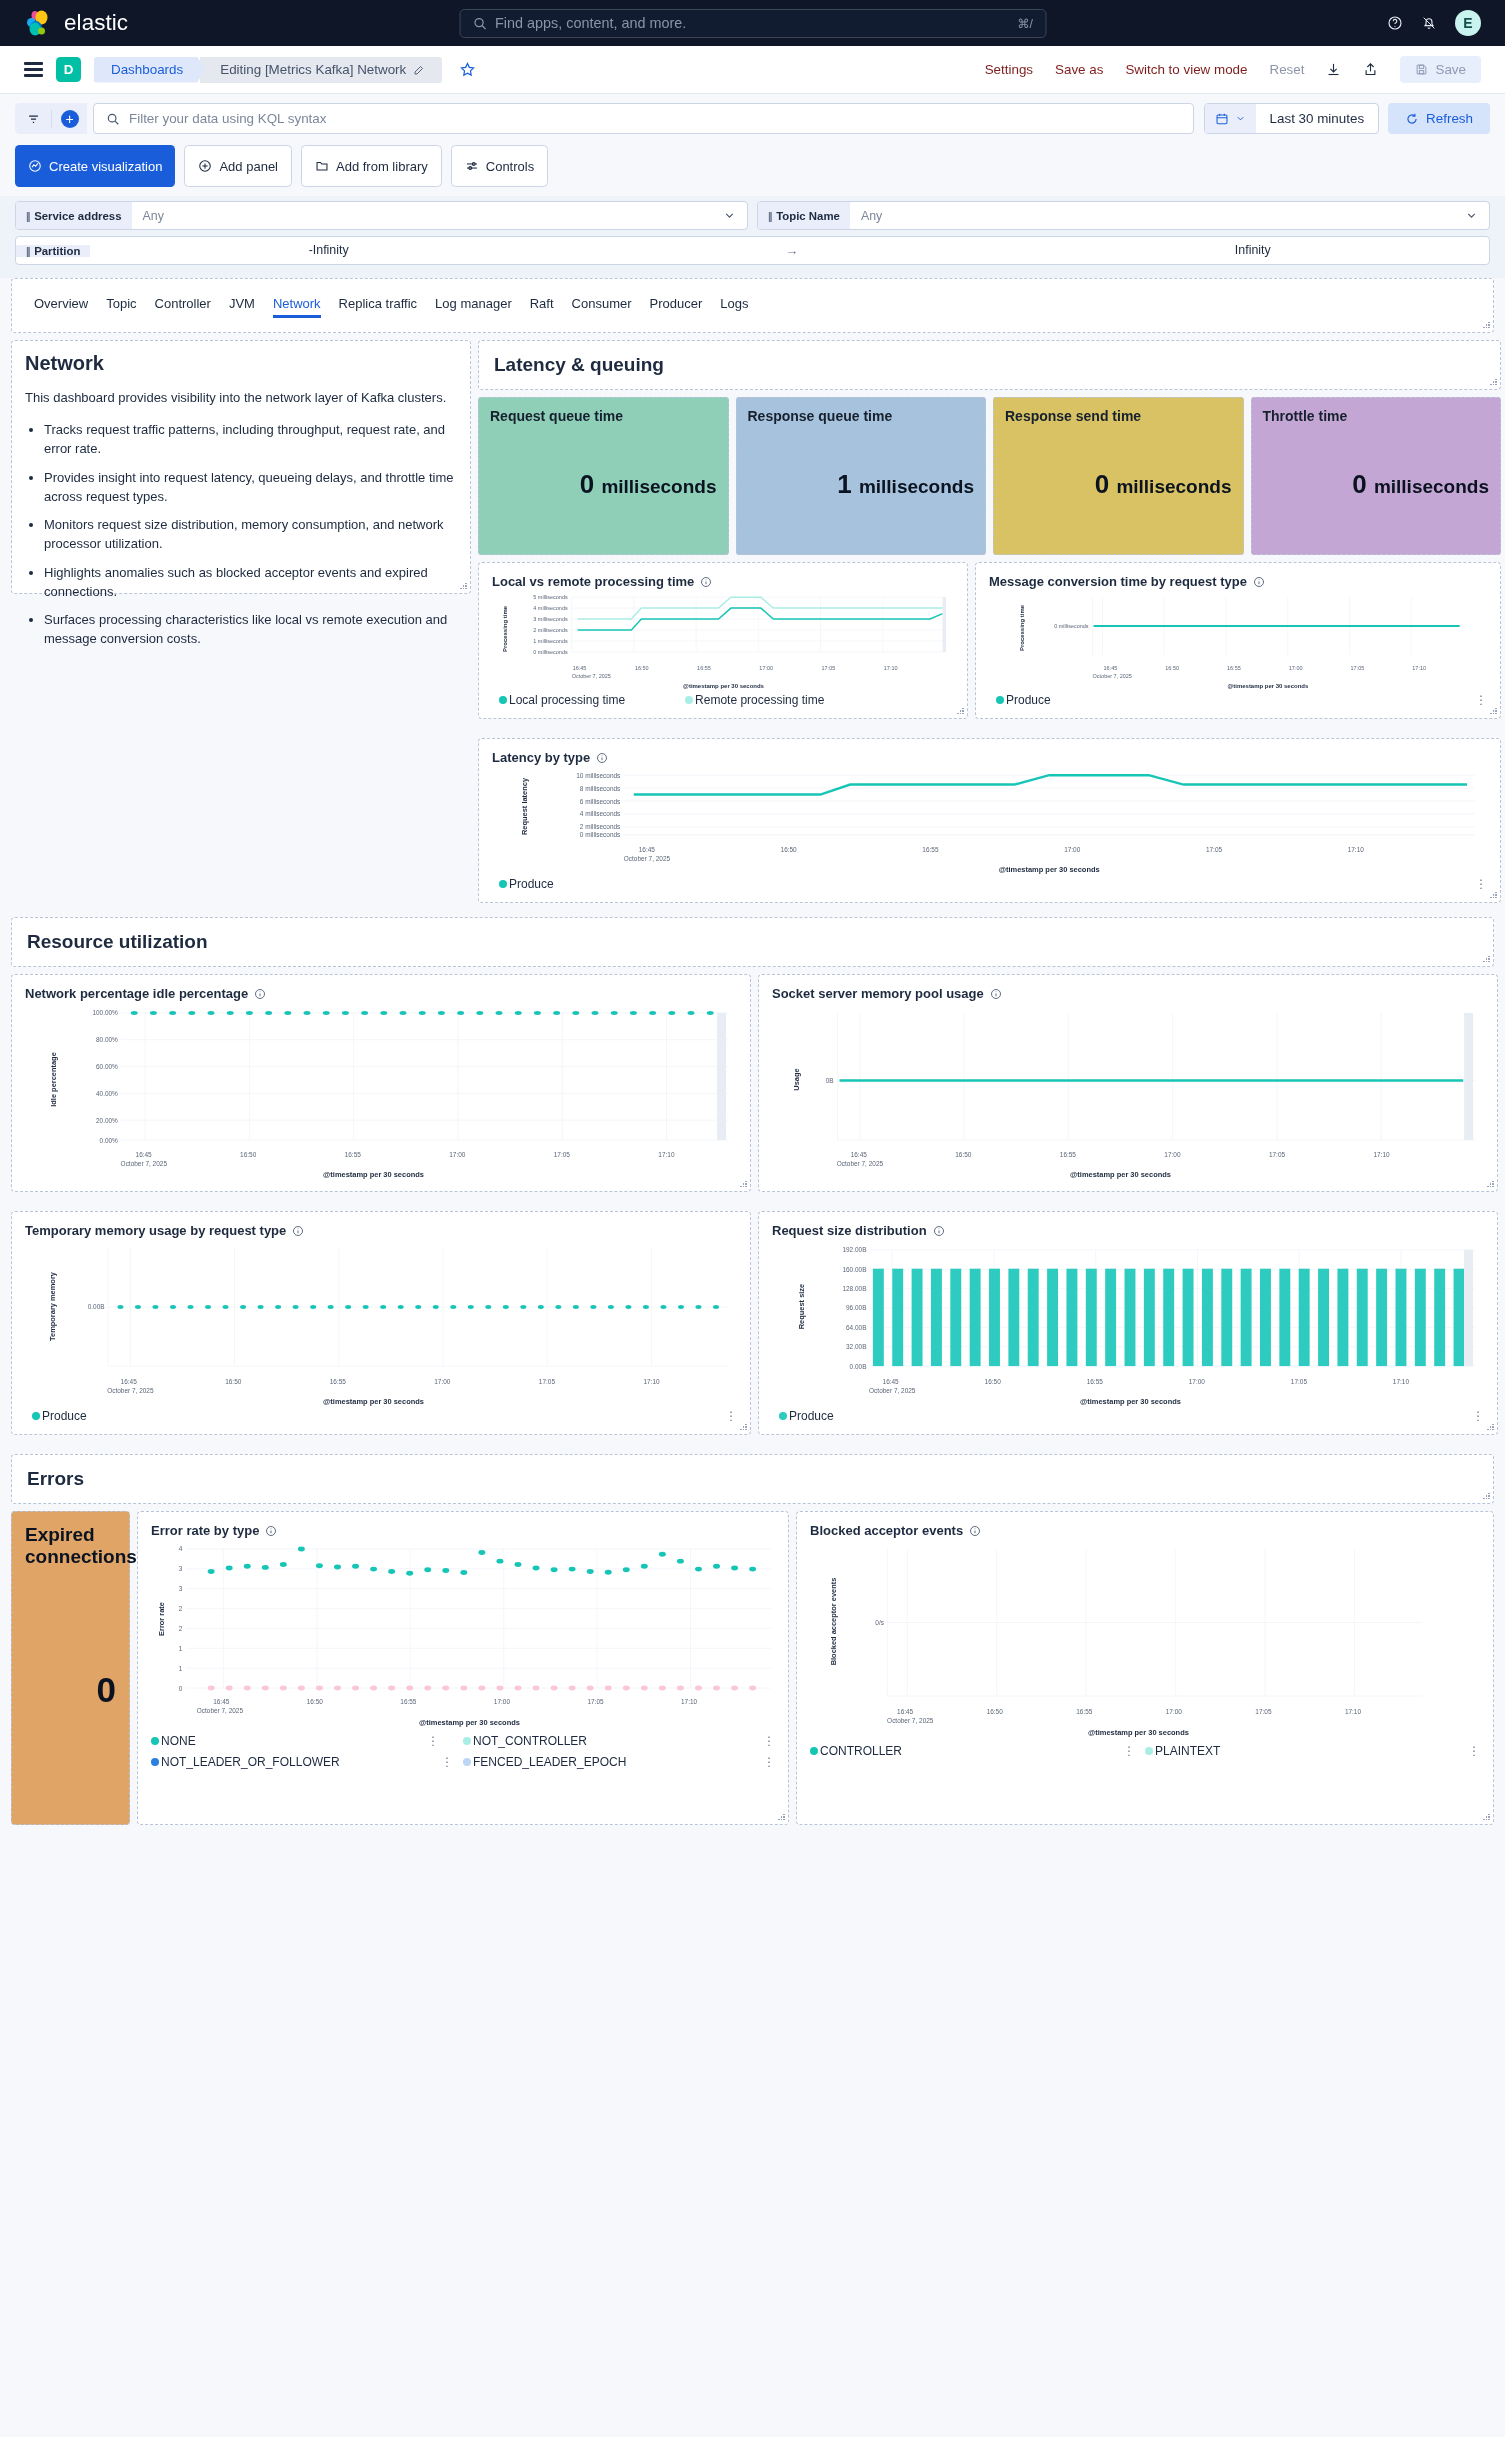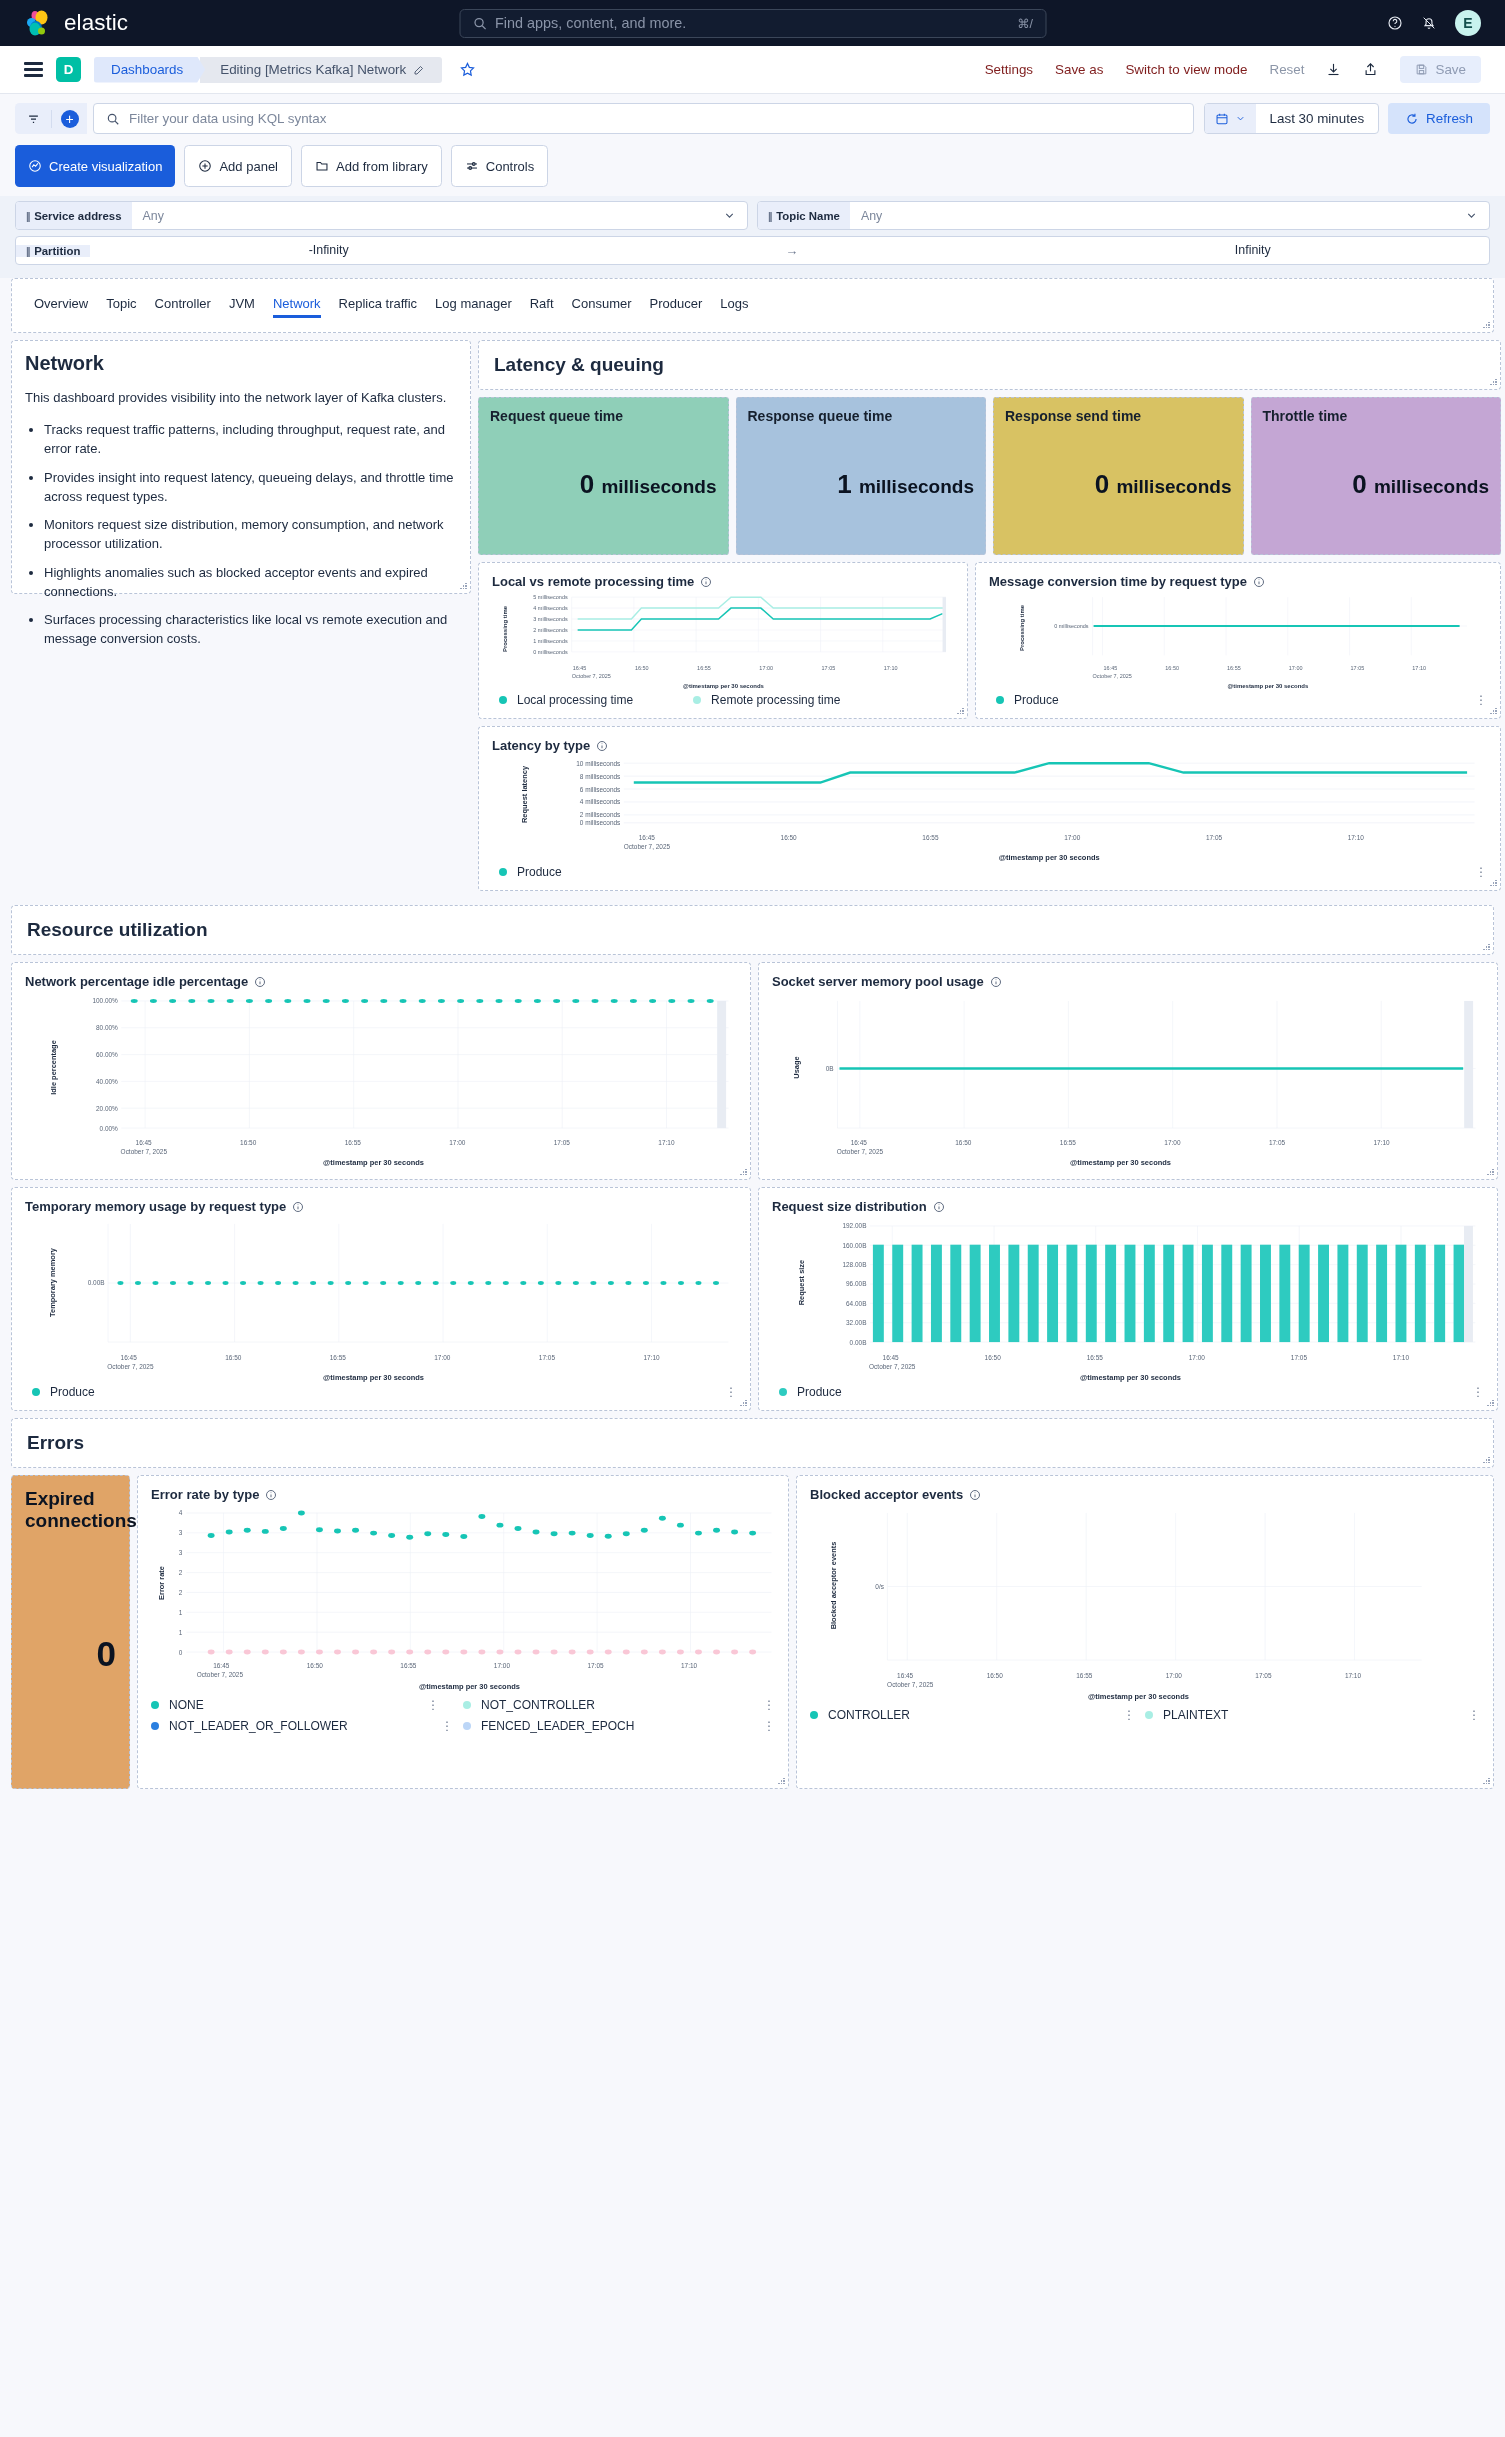--- a/index.html
+++ b/index.html
@@ -189,26 +189,26 @@
   .metric-value .unit { font-size: 19px; font-weight: 700; }
 
   
   .chart-panel { margin-bottom: 7px; }
   .chart-title {
     font-size: 13px; font-weight: 700; display: flex; align-items: center; gap: 6px; margin-bottom: 4px;
   }
   .info-ic { color: #45536b; display: inline-flex; }
   .chart-area { position: relative; }
   .legend-row { display: flex; gap: 0; align-items: center; margin-top: 2px; }
-  .legend-item { display: flex; align-items: center; gap: 10px; font-size: 12px; }
+  .legend-item { display: flex; align-items: center; gap: 2px; font-size: 12px; }
   .dot { width: 8px; height: 8px; border-radius: 50%; display: inline-block; }
   .kebab { letter-spacing: 0; color: #6b778e; font-size: 12px; line-height: .7; cursor: pointer; text-align:center;}
 
   .charts-row { display: flex; gap: 7px; margin-bottom: 7px; }
-  .charts-row > .chart-panel { margin-bottom: 0; }
+  .charts-row > .chart-panel { margin-bottom: 12px; }
 
   .errors-row { display: flex; gap: 7px; align-items: stretch; }
   .expired-card {
     width: 119px; flex: none; background: #e0a467; border: 0.5px dashed #b9c4d8;
     border-radius: 4px; padding: 12px 13px; display: flex; flex-direction: column;
     justify-content: space-between; position: relative;
   }
   .expired-title { font-size: 19px; font-weight: 700; color: #0b1321; line-height: 1.15; }
   .expired-value { font-size: 35px; font-weight: 700; color: #0b1321; text-align: right; }
 

